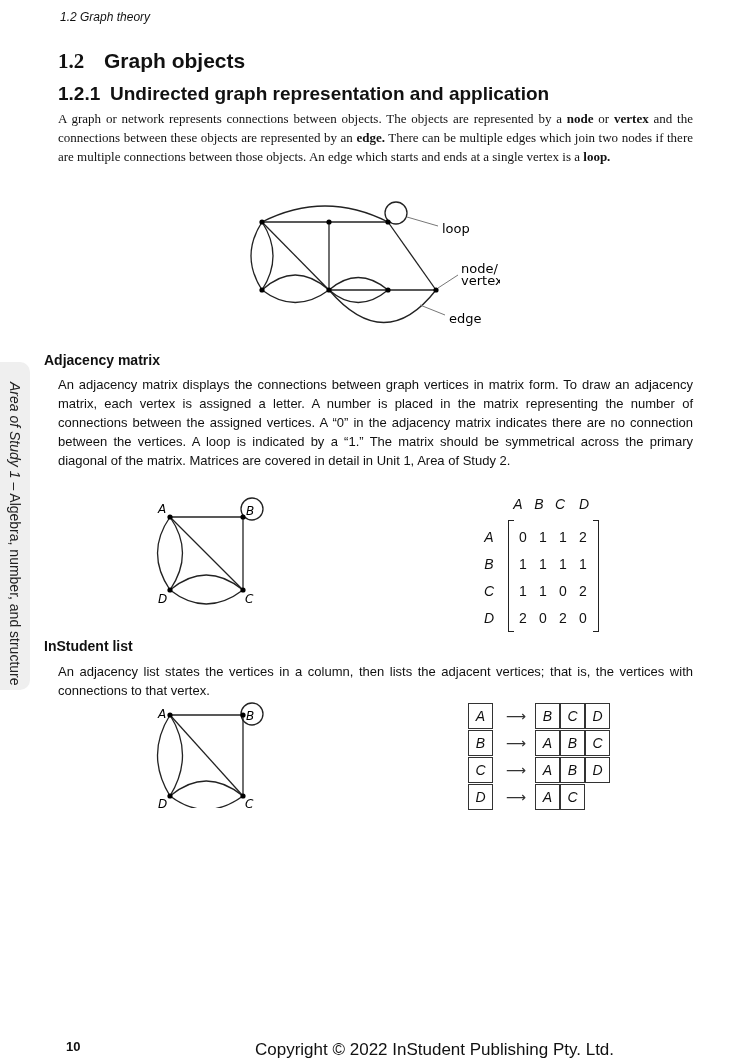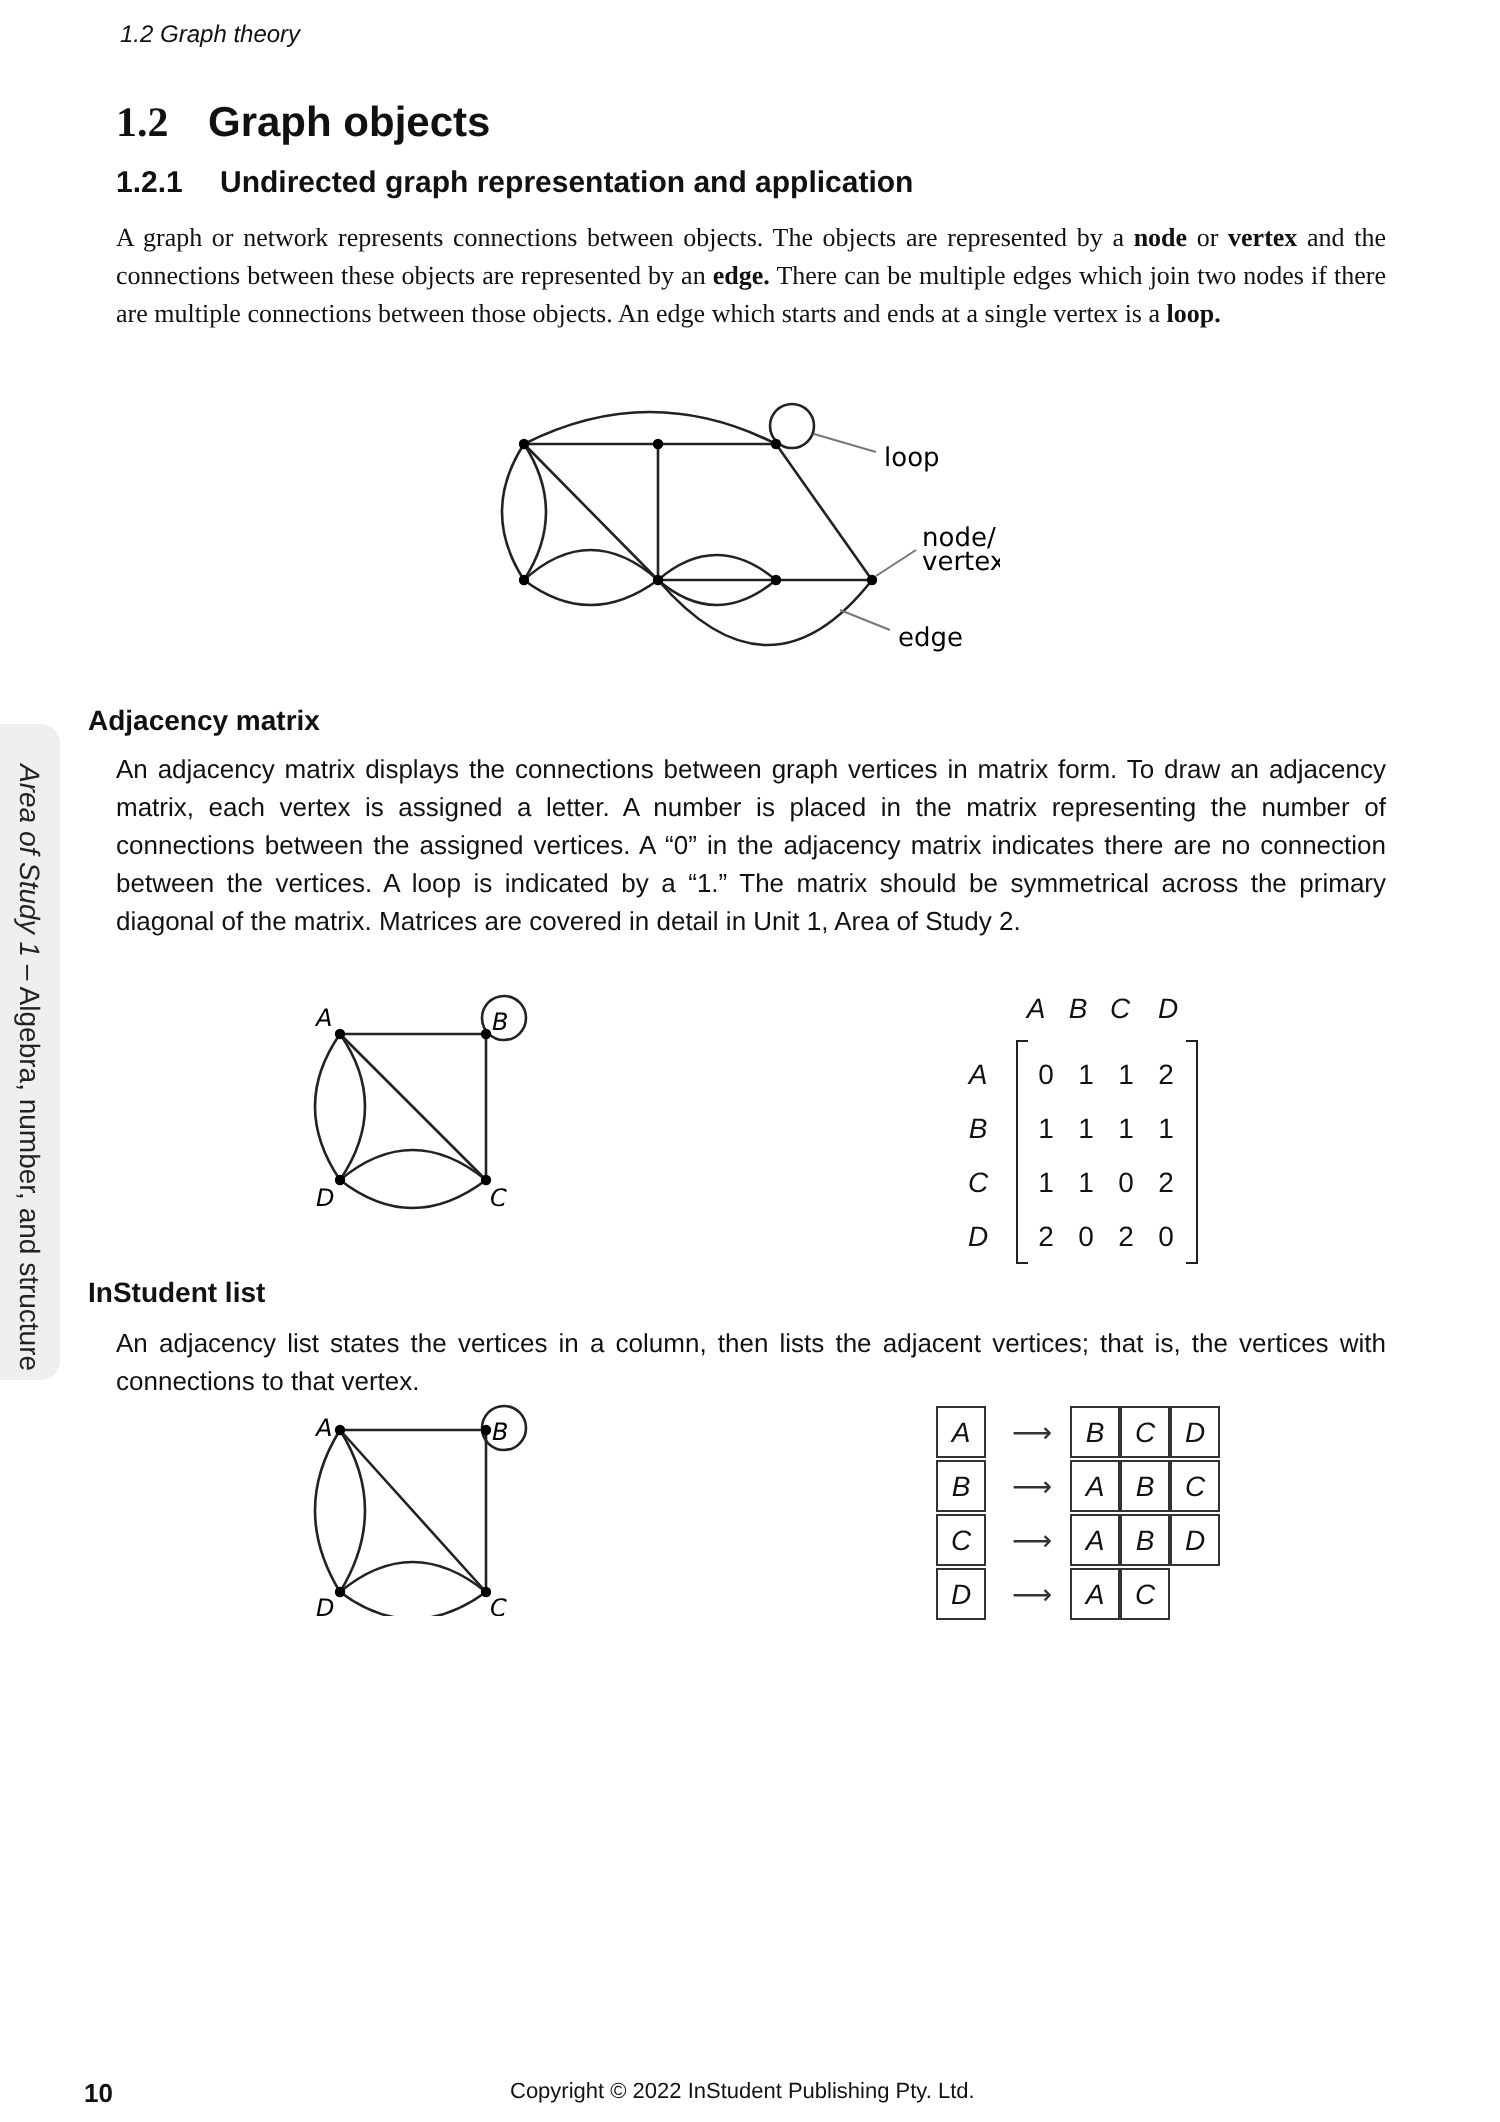--- a/index.html
+++ b/index.html
@@ -1,40 +1,40 @@
 <!DOCTYPE html>
 <html><head>
 <meta charset="utf-8">
 <style>
   html, body { margin:0; padding:0; background:#fff; }
   body { width:750px; height:1061px; position:relative; overflow:hidden; font-family:"Liberation Sans", sans-serif; color:#111; }
   .abs { position:absolute; }
   .running-head { left:60px; top:10px; font-size:12px; font-style:italic; }
   .h1 { left:58px; top:49px; font-size:21px; font-weight:bold; }
   .h1 .num { display:inline-block; width:46px;font-family:Liberation Serif, serif; }
-  .h2 { left:58px; top:83px; font-size:15px; font-weight:bold; }
+  .h2 { left:58px; top:83px; font-size:19px; font-weight:bold; }
   .h2 .num { display:inline-block; width:52px; }
   .para { left:58px; width:635px; font-size:13px; line-height:19px; text-align:justify; }
   .sub { left:44px; font-size:14px; font-weight:bold; }
   .side-tab { left:0; top:362px; width:30px; height:328px; background:#efefef; border-radius:0 10px 10px 0; }
   .side-tab span { position:absolute; left:7px; top:20px; writing-mode:vertical-rl; font-size:14px; font-style:italic; white-space:nowrap; color:#222; }
   .side-tab span .rest { font-style:normal; }
   svg text { font-family:"DejaVu Sans", sans-serif; }
   .matrix { left:470px; top:492px; }
   .mcol { position:absolute; width:20px; text-align:center; font-style:italic; font-size:14px; }
   .mrowlbl { position:absolute; width:20px; text-align:center; font-style:italic; font-size:14px; }
   .mcell { position:absolute; width:20px; text-align:center; font-size:14px; }
   .bracket-l, .bracket-r { position:absolute; top:28px; width:5px; height:110px; border:1.2px solid #222; }
   .bracket-l { left:38px; border-right:none; }
   .bracket-r { left:123px; border-left:none; }
   .alist { left:468px; top:703px; }
   .cell { position:absolute; width:25px; height:26px; border:1px solid #333; box-sizing:border-box; text-align:center; line-height:25px; font-style:italic; font-size:14px; background:#fff; }
   .arrow { position:absolute; width:40px; text-align:center; font-size:14px; line-height:26px; color:#333; }
-  .footer-num { left:42px; top:1039px; font-size:13px; font-weight:bold; }
-  .footer-copy { left:255px; top:1040px; font-size:11px; }
+  .footer-num { left:66px; top:1039px; font-size:13px; font-weight:bold; }
+  .footer-copy { left:255px; top:1040px; font-size:17px; }
 </style>
 </head>
 <body>
 
 <div class="abs running-head">1.2 Graph theory</div>
 
 <div class="abs h1">
   <span class="num">1.2</span><span>Graph objects</span>
 </div>
 

